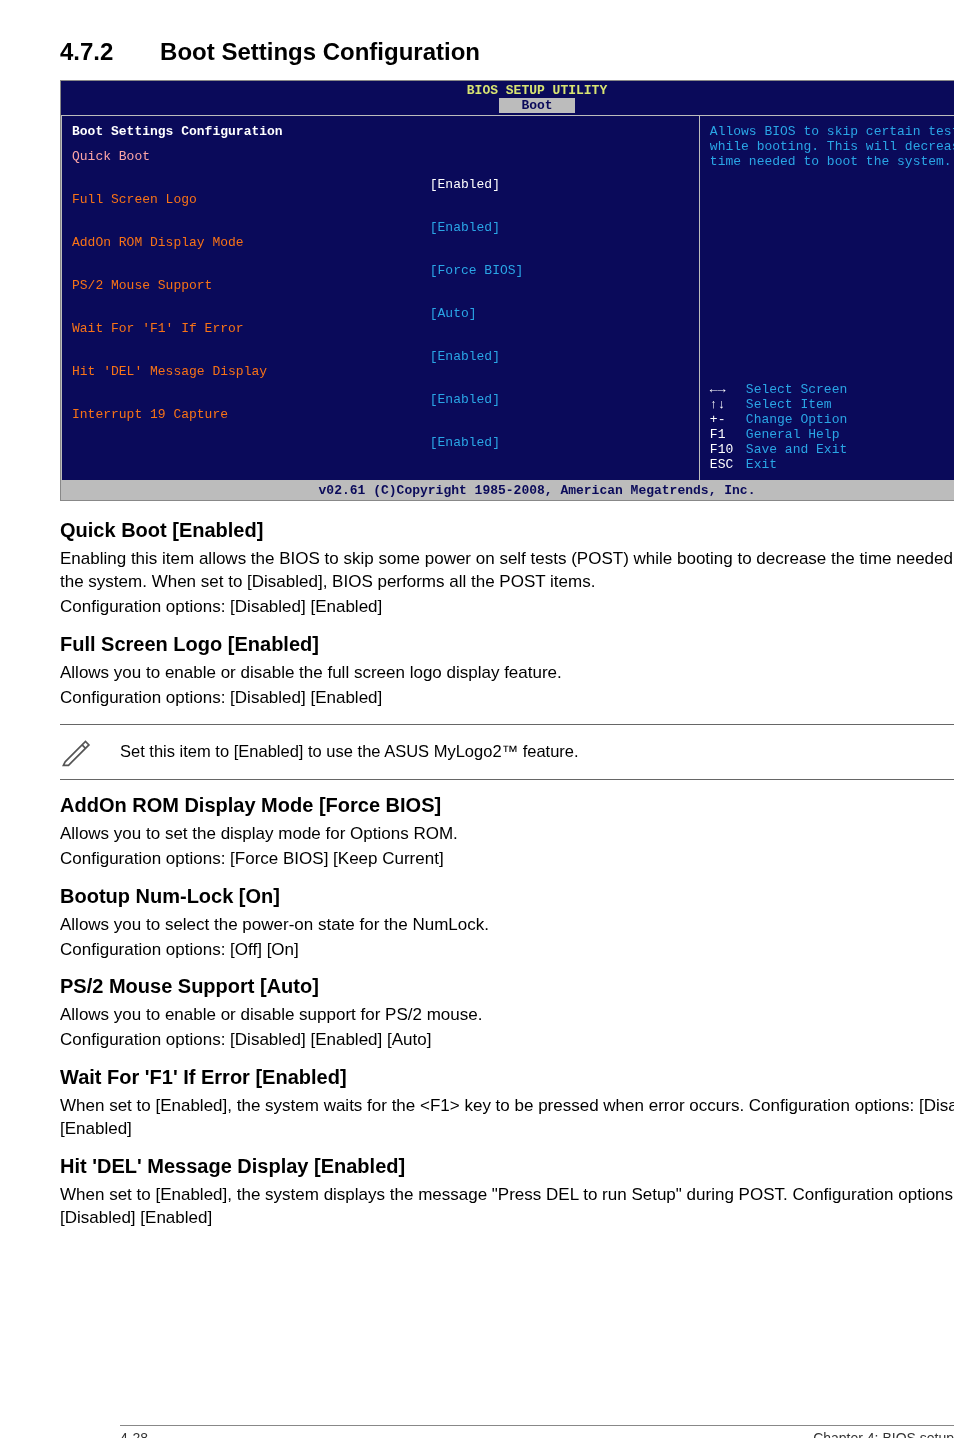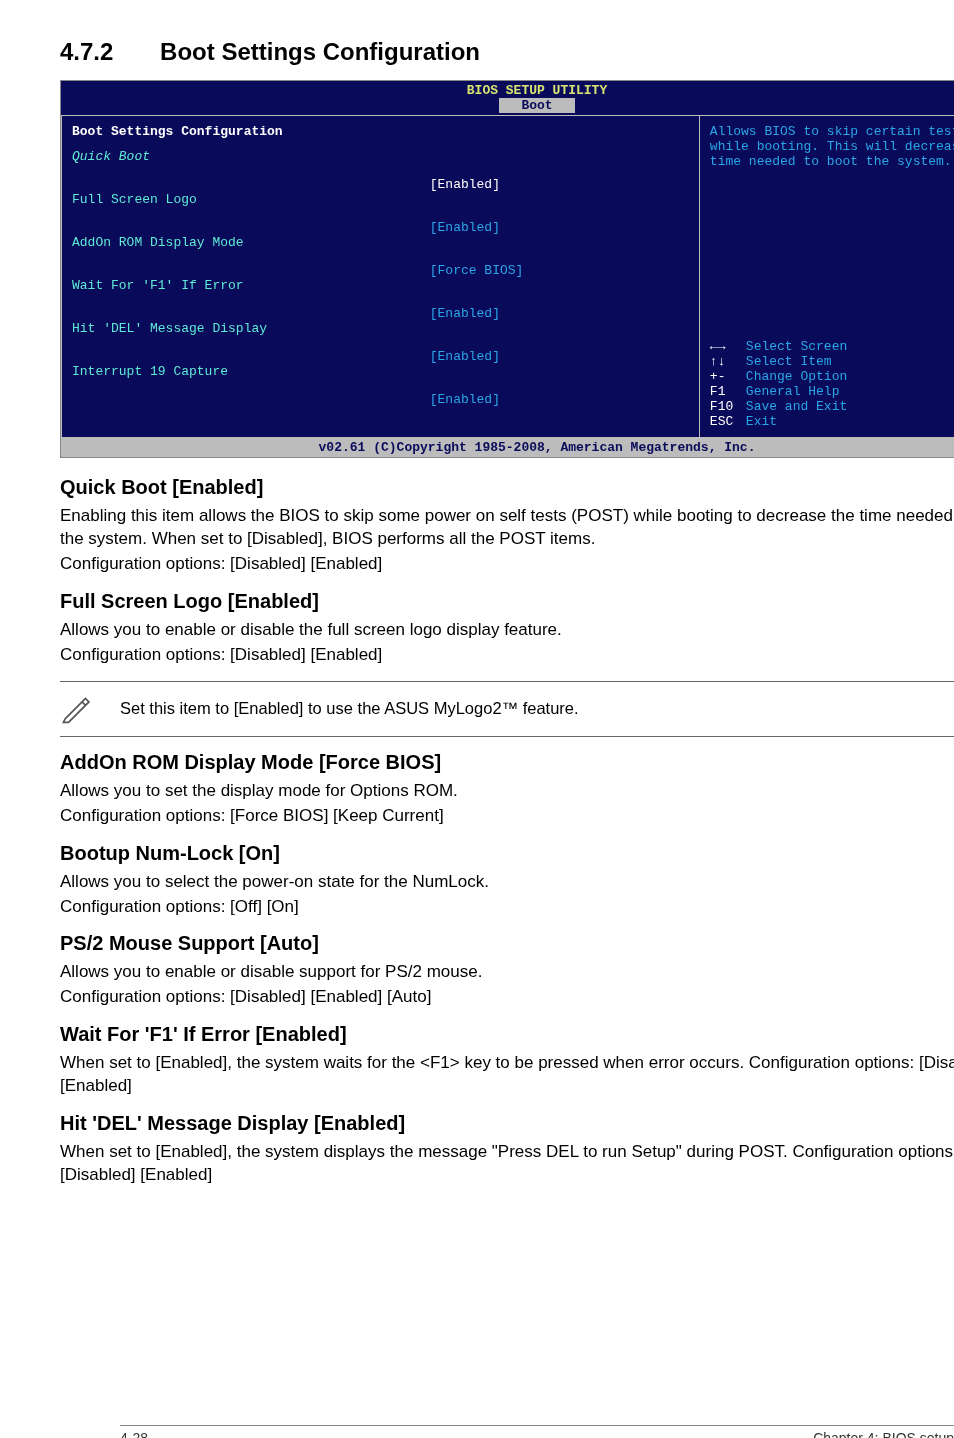--- a/index.html
+++ b/index.html
@@ -64,23 +64,23 @@
     display: flex;
     flex-direction: column;
     justify-content: space-between;
   }
   .bios-cfg-heading {
     color: #fff;
     font-weight: bold;
     margin-bottom: 10px;
   }
   .bios-setting-row { display:flex; }
-  .bios-label { color: #5eead4; flex: 0 0 58%; }
+  .bios-label { color: #f97316; flex: 0 0 58%; }
   .bios-value { color: #2aa6e6; margin-top: 28px; }
-  .bios-selected .bios-label { color: #5eead4; font-style: italic; }
+  .bios-selected .bios-label { color: #fca5a5; }
   .bios-selected .bios-value { color: #fff; }
   .bios-help { color: #2aa6e6; }
   .bios-keys { color: #2aa6e6; margin-top: 12px; }
   .bios-keys .row { display:flex; }
   .bios-keys .k { color: #fff; width: 36px; flex:0 0 36px; }
   .bios-keys .d { color: #2aa6e6; }
   .bios-footer {
     background: #bcbcbc;
     color: #0a0a5a;
     text-align: center;
@@ -152,20 +152,24 @@
             </div>
             <div class="bios-setting-row">
               <span class="bios-label">Full Screen Logo</span>
               <span class="bios-value">[Enabled]</span>
             </div>
             <div class="bios-setting-row">
               <span class="bios-label">AddOn ROM Display Mode</span>
               <span class="bios-value">[Force BIOS]</span>
             </div>
             <div class="bios-setting-row">
+              <span class="bios-label">PS/2 Mouse Support</span>
+              <span class="bios-value">[Auto]</span>
+            </div>
+            <div class="bios-setting-row">
               <span class="bios-label">Wait For 'F1' If Error</span>
               <span class="bios-value">[Enabled]</span>
             </div>
             <div class="bios-setting-row">
               <span class="bios-label">Hit 'DEL' Message Display</span>
               <span class="bios-value">[Enabled]</span>
             </div>
             <div class="bios-setting-row">
               <span class="bios-label">Interrupt 19 Capture</span>
               <span class="bios-value">[Enabled]</span>

